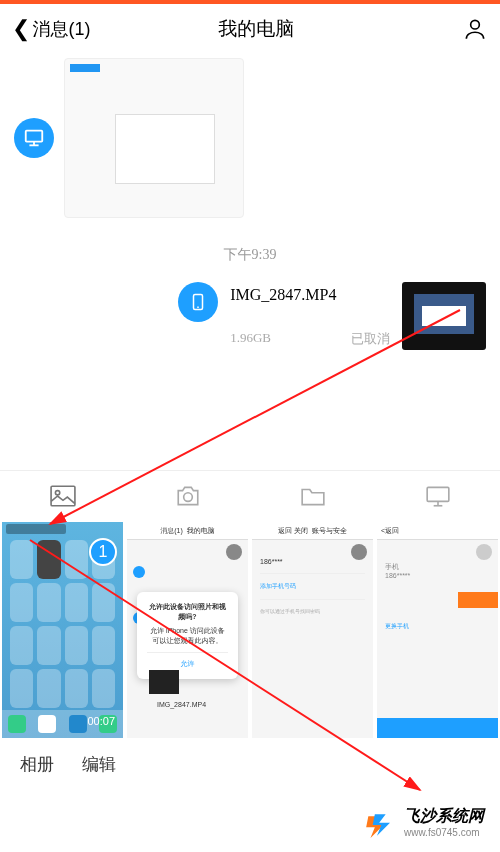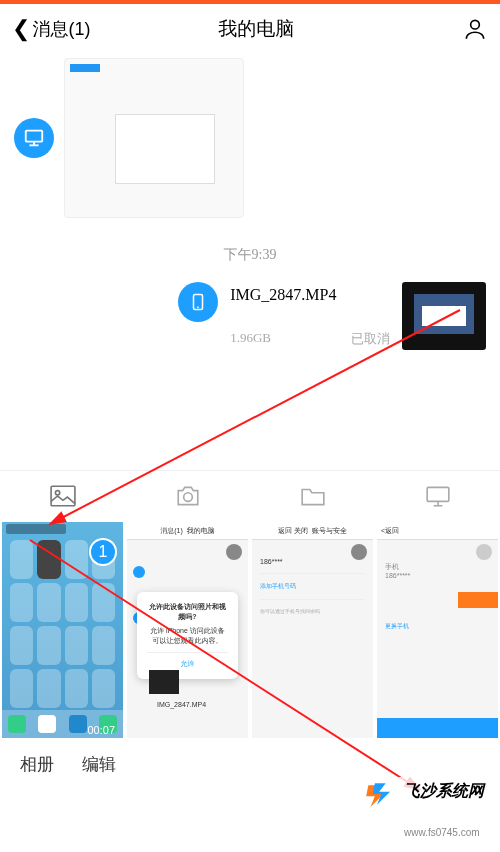--- a/index.html
+++ b/index.html
@@ -31,38 +31,38 @@
     .tool-tab { flex: 1; display: flex; align-items: center; justify-content: center; color: #888; }
     .thumbs-row { height: 220px; display: flex; gap: 4px; padding: 2px; background: #fff; }
     .th { flex: 1; background: #e8e8e8; position: relative; overflow: hidden; }
     .th1 { background: linear-gradient(#5eb5e0, #4a9dcf); }
     .th1-grid { position: absolute; inset: 18px 8px 30px 8px; display: grid; grid-template-columns: repeat(4, 1fr); gap: 4px; }
     .th1-icon { background: rgba(255,255,255,0.3); border-radius: 6px; }
     .th1-status { position: absolute; top: 2px; left: 4px; width: 60px; height: 10px; background: rgba(0,0,0,0.3); border-radius: 2px; }
     .th1-badge { position: absolute; top: 16px; right: 6px; width: 28px; height: 28px; border-radius: 50%; background: #1e9fff; color: #fff; display: flex; align-items: center; justify-content: center; font-size: 16px; border: 2px solid #fff; }
     .th1-dock { position: absolute; bottom: 0; left: 0; right: 0; height: 28px; background: rgba(255,255,255,0.25); display: flex; align-items: center; justify-content: space-around; }
     .th1-dock span { width: 18px; height: 18px; background: #3c8; border-radius: 4px; }
-    .th1-time { position: absolute; bottom: 2px; right: 8px; color: #fff; font-size: 11px; }
+    .th1-time { position: absolute; bottom: 11px; right: 8px; color: #fff; font-size: 11px; }
     .th2, .th3, .th4 { background: #f5f5f5; }
     .th2-head { height: 18px; background: #fff; border-bottom: 1px solid #ddd; font-size: 7px; text-align: center; line-height: 18px; color: #333; }
     .th2-dot { width: 16px; height: 16px; border-radius: 50%; background: #888; position: absolute; top: 22px; right: 6px; }
     .th2-dialog { position: absolute; left: 10px; right: 10px; top: 70px; background: #fff; border-radius: 6px; padding: 10px; box-shadow: 0 2px 8px rgba(0,0,0,0.2); font-size: 7px; color: #333; text-align: center; }
     .th2-dialog-title { font-weight: bold; margin-bottom: 4px; }
     .th2-btn { border-top: 1px solid #eee; padding-top: 6px; margin-top: 6px; color: #1e9fff; }
     .th2-blue { position: absolute; top: 44px; left: 6px; width: 12px; height: 12px; border-radius: 50%; background: #1e9fff; }
     .th2-file { position: absolute; bottom: 30px; left: 30px; font-size: 7px; color: #333; }
     .th3-body { padding: 18px 8px; font-size: 7px; color: #333; }
     .th3-line { height: 1px; background: #eee; margin: 8px 0; }
     .th4-bar { position: absolute; top: 70px; right: 0; width: 40px; height: 16px; background: #ff7a1a; }
     .th4-blue { position: absolute; bottom: 0; left: 0; right: 0; height: 20px; background: #1e9fff; }
     .bottom-bar { height: 48px; display: flex; align-items: center; padding: 0 20px; gap: 28px; font-size: 17px; color: #333; }
-    .watermark { position: absolute; right: 10px; bottom: 10px; display: flex; align-items: flex-start; gap: 14px; background: rgba(255,255,255,0.8); padding: 4px 6px; }
+    .watermark { position: absolute; right: 10px; bottom: 10px; display: flex; align-items: flex-end; gap: 14px; background: rgba(255,255,255,0.8); padding: 4px 6px; }
     .wm-logo { width: 26px; height: 26px; }
     .wm-text { color: #000; font-size: 16px; font-weight: 700; font-style: italic; }
-    .wm-sub { color: #888; font-size: 10px; display: block; font-style: normal; font-weight: 400; margin-top: 25px; }
+    .wm-sub { color: #888; font-size: 10px; display: block; font-style: normal; font-weight: 400; }
     svg.arrow { position: absolute; pointer-events: none; }
     .th2-thumb { position: absolute; bottom: 44px; left: 22px; width: 30px; height: 24px; background: #222; }
   </style>
 </head>
 <body>
 
 <div class="top-bar"></div>
 
 <div class="header">
   <div class="back">

